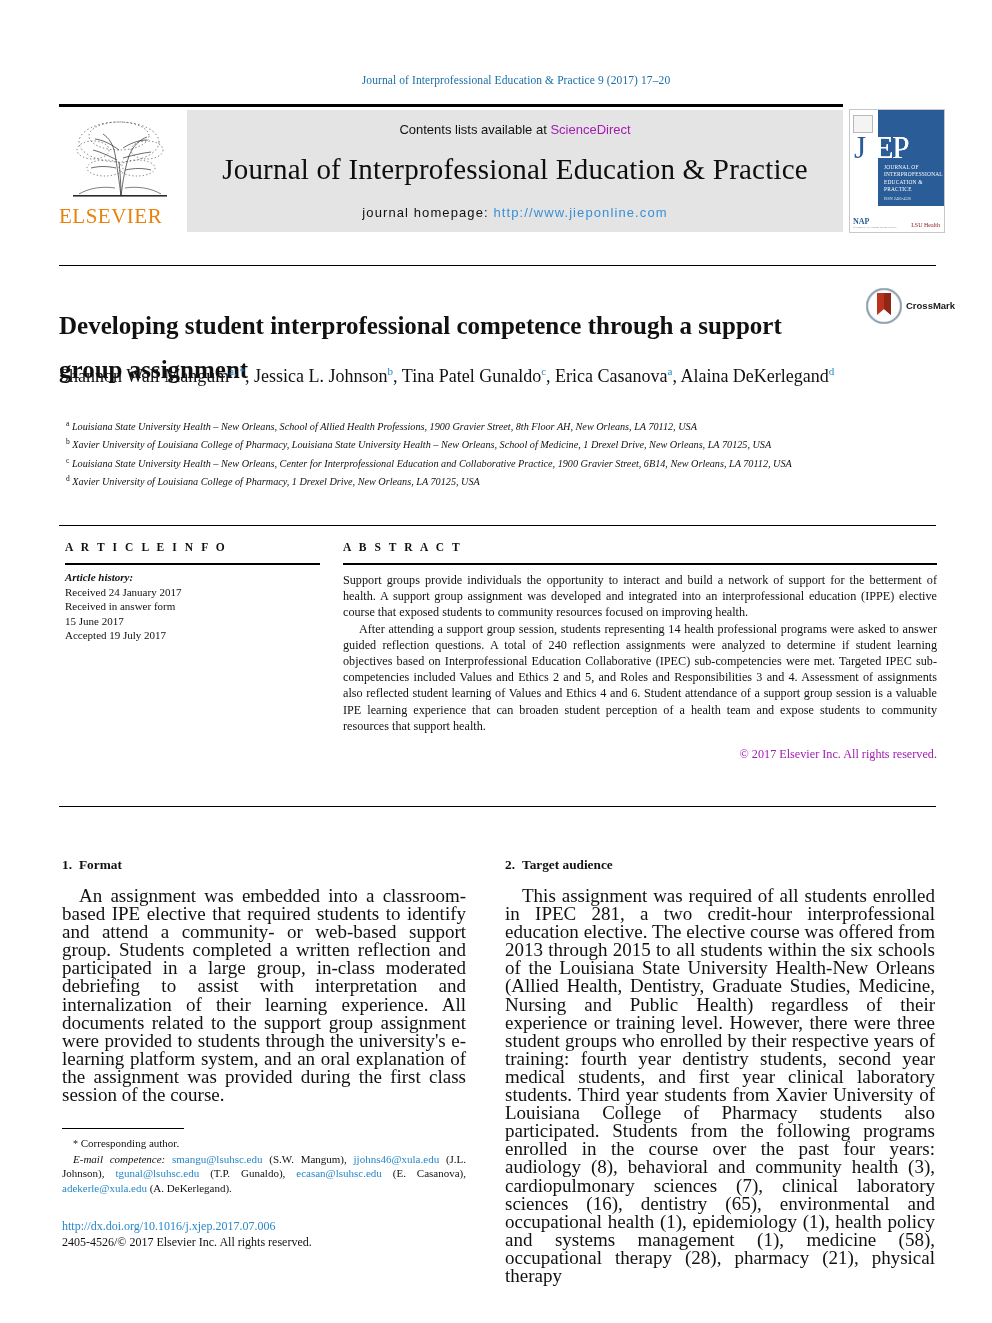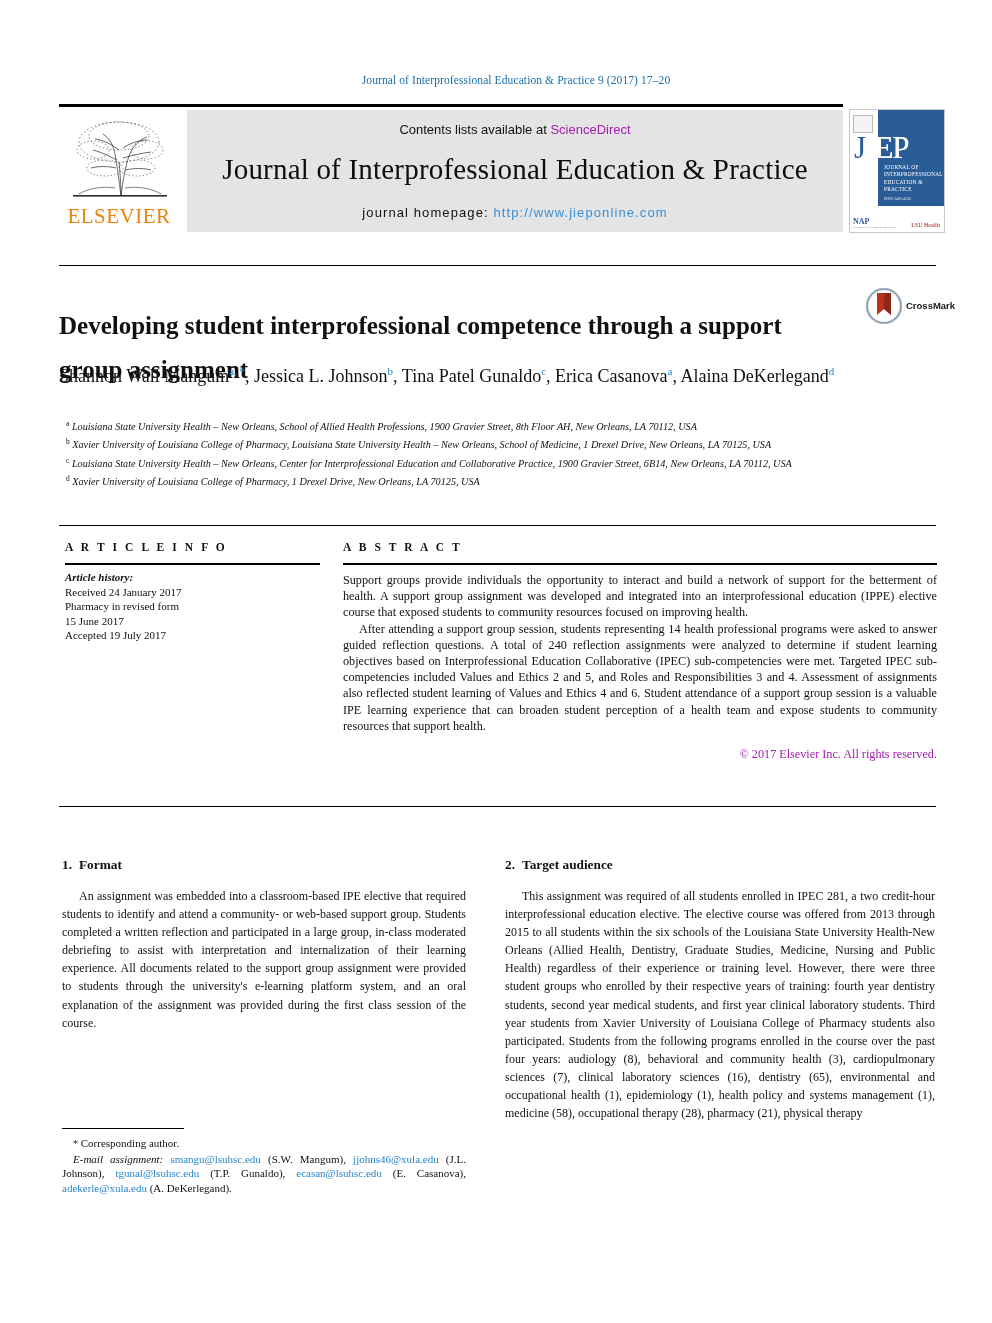--- a/index.html
+++ b/index.html
@@ -51,21 +51,20 @@
     width: 784px;
     height: 3px;
     background: #000;
   }
   .elsevier-logo {
     position: absolute;
     top: 6px;
     left: 0;
     width: 120px;
     height: 122px;
-    text-align: center;
   }
   .tree-box {
     width: 120px;
     height: 96px;
     position: relative;
   }
   .elsevier-word {
     font-family: "Liberation Serif", serif;
     color: #E8820C;
     font-size: 21px;
@@ -348,21 +347,21 @@
   .body-head {
     font-family: "Liberation Serif", serif;
     font-size: 13.3px;
     font-weight: bold;
     color: #111;
     margin: 0 0 14px 0;
   }
   .body-head .num { margin-right: 7px; }
   .body-text {
     font-family: "Liberation Serif", serif;
-    font-size: 12px;
+    font-size: 19px;
     line-height: 18.1px;
     text-align: justify;
     color: #111;
     margin: 0;
     text-indent: 17px;
   }
 
   
   .fn-rule {
     position: absolute;
@@ -499,21 +498,21 @@
   </div>
 
   <div class="info-rule"></div>
 
   <div class="info-col">
     <div class="sec-head">A R T I C L E  I N F O</div>
     <div class="sec-underline"></div>
     <div class="info-body">
       <div class="ih">Article history:</div>
       <div>Received 24 January 2017</div>
-      <div>Pharmacy in revised form</div>
+      <div>Received in answer form</div>
       <div>15 June 2017</div>
       <div>Accepted 19 July 2017</div>
     </div>
   </div>
 
   <div class="abs-col">
     <div class="sec-head">A B S T R A C T</div>
     <div class="sec-underline"></div>
     <div class="abstract-body">
       <p>Support groups provide individuals the opportunity to interact and build a network of support for the betterment of health. A support group assignment was developed and integrated into an interprofessional education (IPPE) elective course that exposed students to community resources focused on improving health.</p>
@@ -538,28 +537,32 @@
     <p class="body-text">This assignment was required of all students enrolled in IPEC 281, a two credit-hour interprofessional education elective. The elective course was offered from 2013 through 2015 to all students within the six schools of the Louisiana State University Health-New Orleans (Allied Health, Dentistry, Graduate Studies, Medicine, Nursing and Public Health) regardless of their experience or training level. However, there were three student groups who enrolled by their respective years of training: fourth year dentistry students, second year medical students, and first year clinical laboratory students. Third year students from Xavier University of Louisiana College of Pharmacy students also participated. Students from the following programs enrolled in the course over the past four years: audiology (8), behavioral and community health (3), cardiopulmonary sciences (7), clinical laboratory sciences (16), dentistry (65), environmental and occupational health (1), epidemiology (1), health policy and systems management (1), medicine (58), occupational therapy (28), pharmacy (21), physical therapy</p>
   </div>
 
   <div class="fn-rule"></div>
   <div class="footnotes">
     <div class="corr">
       <span class="star">*</span>
       <span>Corresponding author.</span>
     </div>
     <div class="corr">
-      <span class="em-lbl">E-mail assignment:</span>
+      <span class="em-lbl">E-mail competence:</span>
       <span class="mail">smangu@lsuhsc.edu</span>
       <span>(S.W. Mangum)</span>,
       <span class="mail">jjohns46@xula.edu</span>
       <span>(J.L. Johnson)</span>,
       <span class="mail">tgunal@lsuhsc.edu</span>
       <span>(T.P. Gunaldo)</span>,
       <span class="mail">ecasan@lsuhsc.edu</span>
       <span>(E. Casanova)</span>,
       <span class="mail">adekerle@xula.edu</span>
       <span>(A. DeKerlegand)</span>.
     </div>
   </div>
 
+  <div class="doi-block">
+    <div class="doi-link">http://dx.doi.org/10.1016/j.xjep.2017.07.006</div>
+    <div class="issn-line">2405-4526/© 2017 Elsevier Inc. All rights reserved.</div>
+  </div>
 
 </div>
 
 </body></html>

